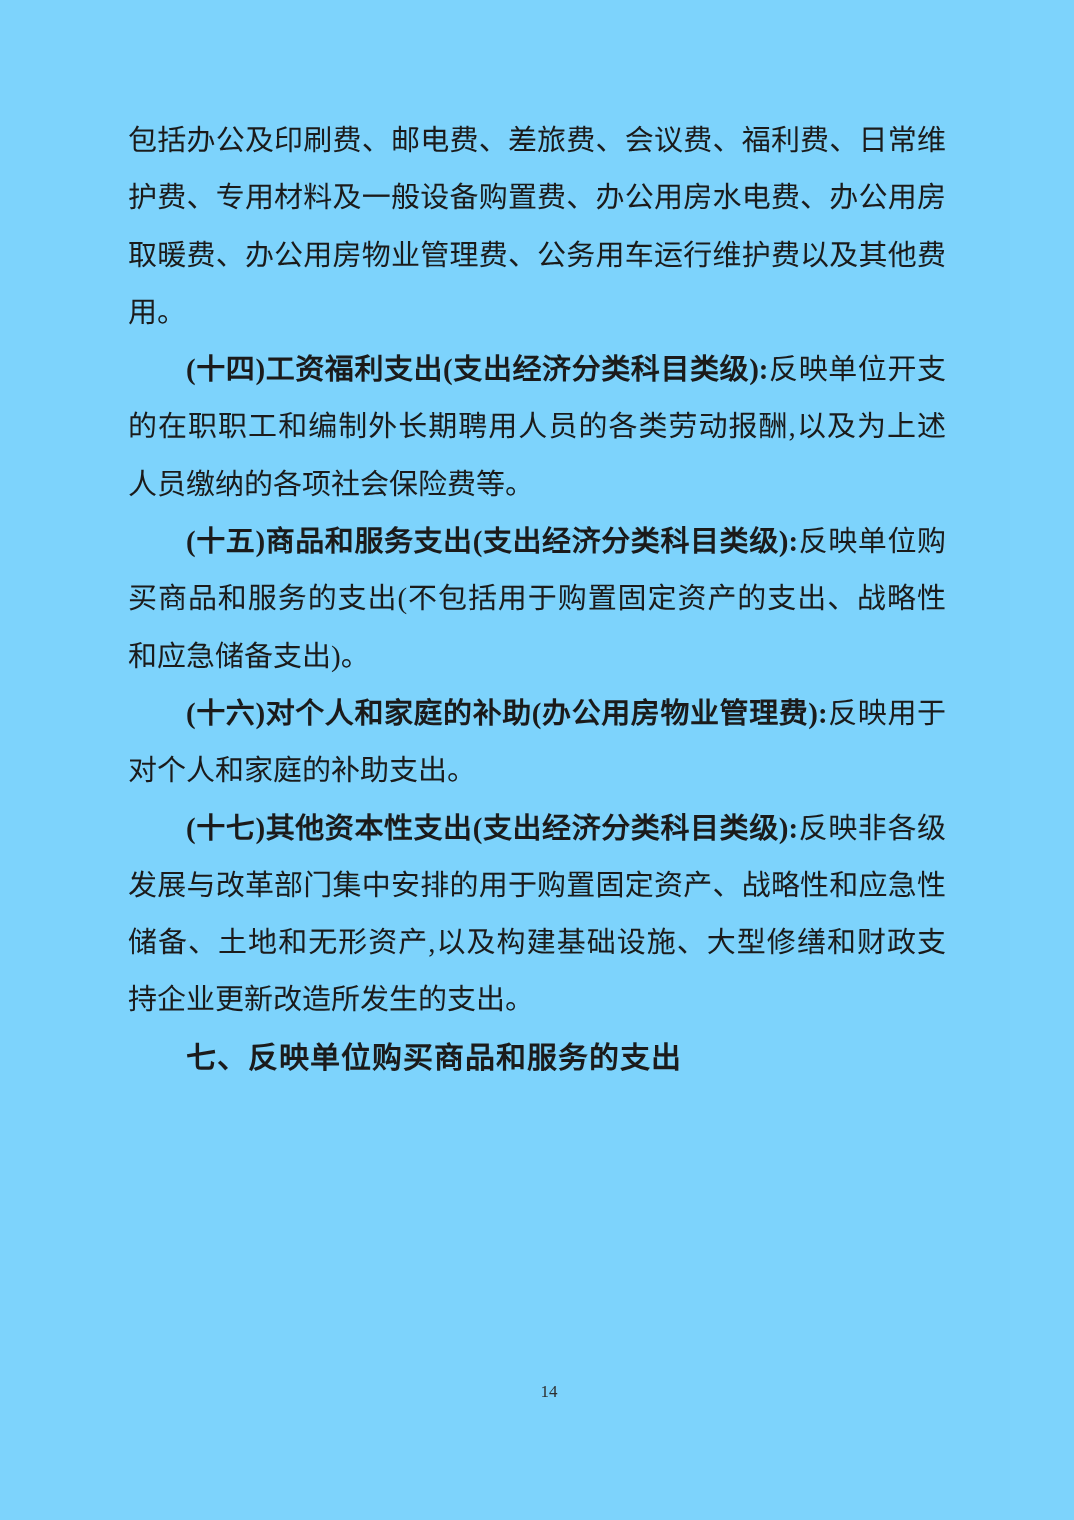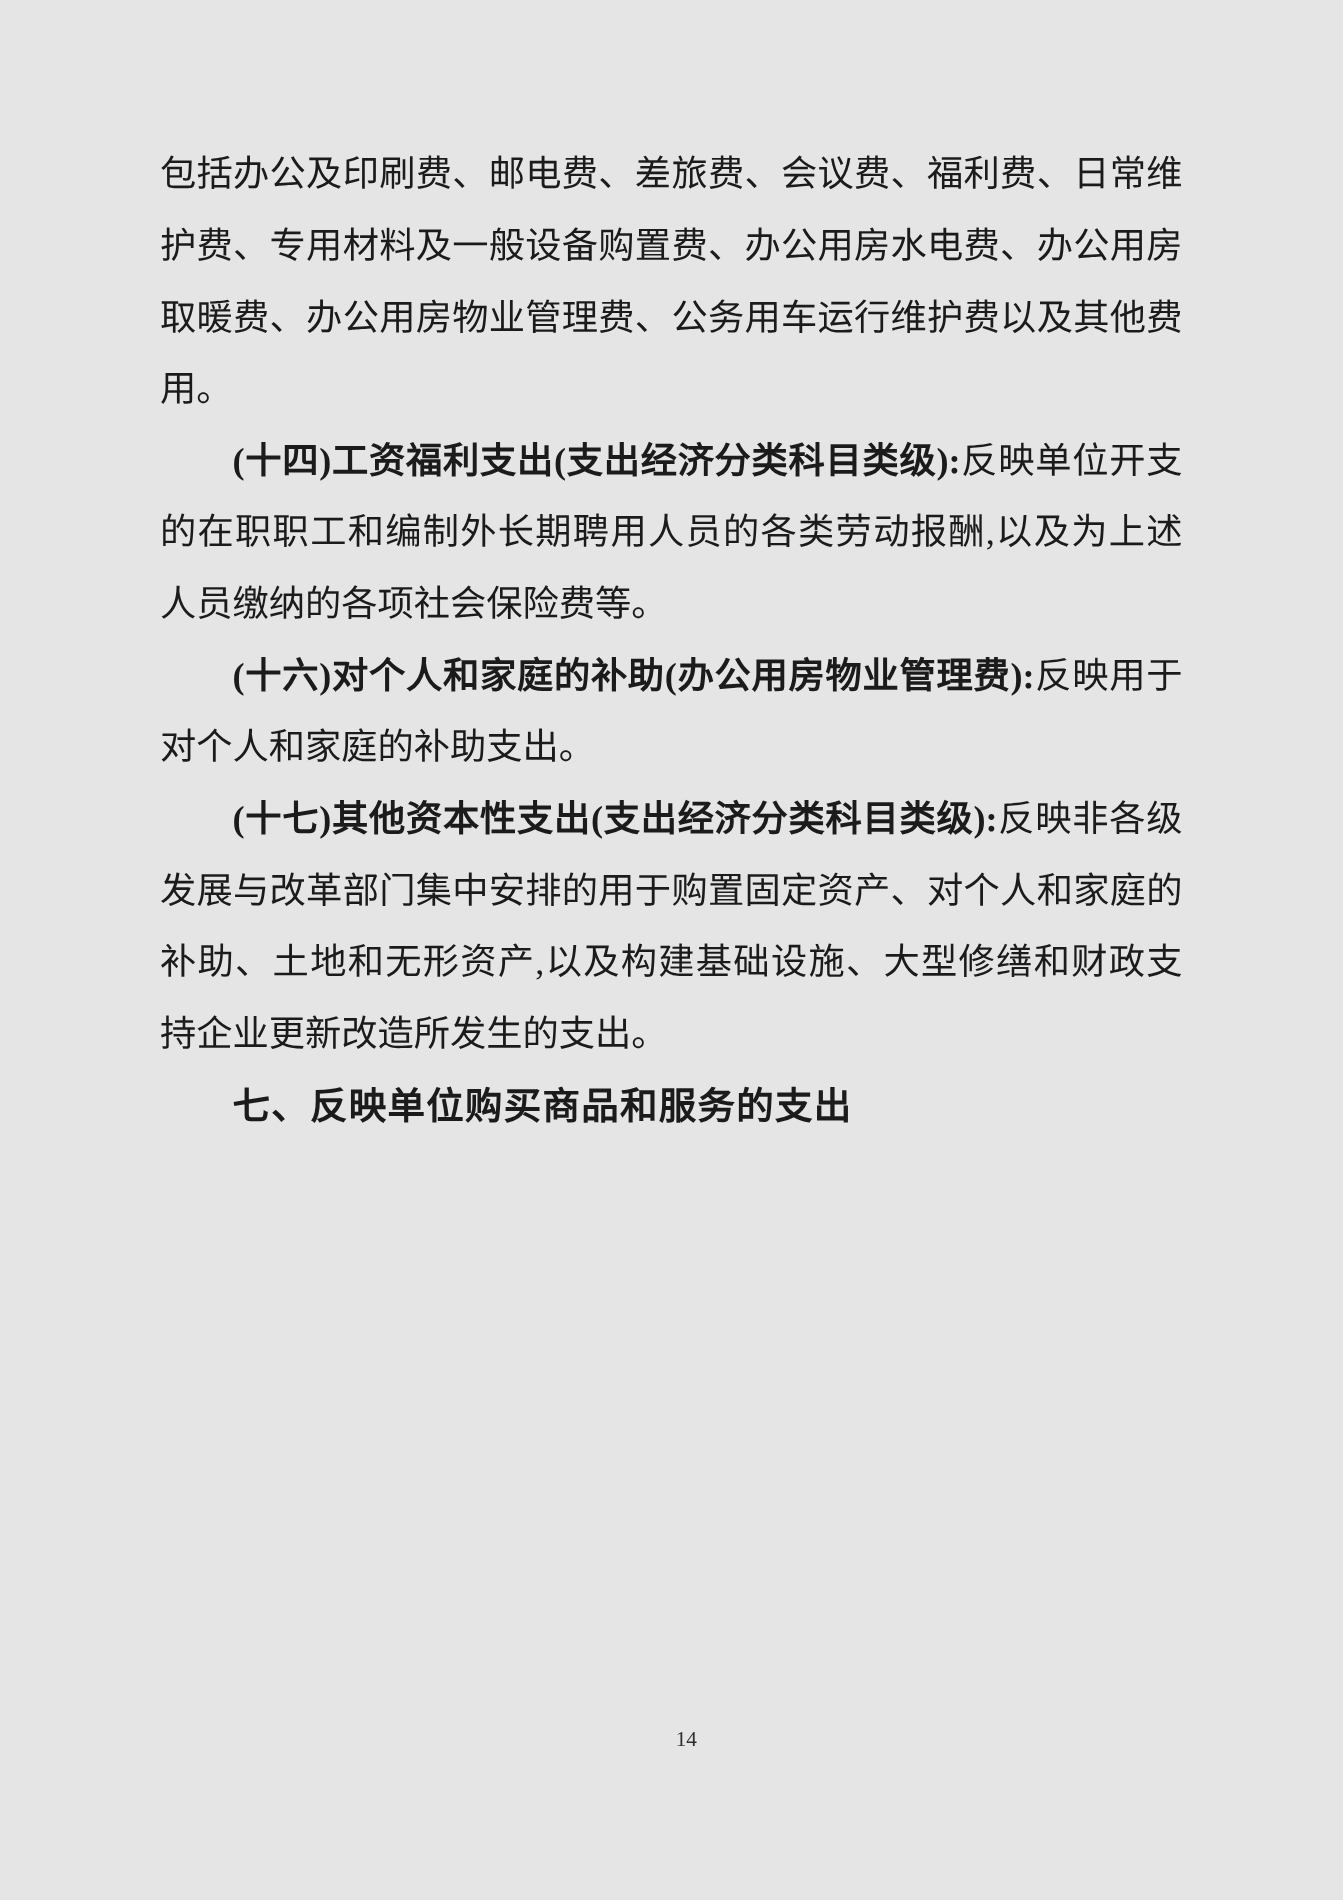--- a/index.html
+++ b/index.html
@@ -4,21 +4,21 @@
 <style>
   html, body {
     margin: 0;
     padding: 0;
     background: #ffffff;
   }
   .page {
     position: relative;
     width: 1074px;
     height: 1520px;
-    background: #e5e5e5;
+    background: #7dd3fc;
     overflow: hidden;
     font-family: "Liberation Serif", "DejaVu Serif", serif;
     color: #1b1b1b;
   }
   .content {
     position: absolute;
     left: 128px;
     top: 112px;
     width: 818px;
     font-size: 29px;
@@ -67,27 +67,30 @@
   <div class="content">
 
     <p class="para">
       <span>包括办公及印刷费、邮电费、差旅费、会议费、福利费、日常维护费、专用材料及一般设备购置费、办公用房水电费、办公用房取暖费、办公用房物业管理费、公务用车运行维护费以及其他费用。</span>
     </p>
 
     <p class="para indent">
       <span class="lead">(十四)工资福利支出(支出经济分类科目类级):</span><span>反映单位开支的在职职工和编制外长期聘用人员的各类劳动报酬,以及为上述人员缴纳的各项社会保险费等。</span>
     </p>
 
+    <p class="para indent">
+      <span class="lead">(十五)商品和服务支出(支出经济分类科目类级):</span><span>反映单位购买商品和服务的支出(不包括用于购置固定资产的支出、战略性和应急储备支出)。</span>
+    </p>
 
     <p class="para indent">
       <span class="lead">(十六)对个人和家庭的补助(办公用房物业管理费):</span><span>反映用于对个人和家庭的补助支出。</span>
     </p>
 
     <p class="para indent">
-      <span class="lead">(十七)其他资本性支出(支出经济分类科目类级):</span><span>反映非各级发展与改革部门集中安排的用于购置固定资产、对个人和家庭的补助、土地和无形资产,以及构建基础设施、大型修缮和财政支持企业更新改造所发生的支出。</span>
+      <span class="lead">(十七)其他资本性支出(支出经济分类科目类级):</span><span>反映非各级发展与改革部门集中安排的用于购置固定资产、战略性和应急性储备、土地和无形资产,以及构建基础设施、大型修缮和财政支持企业更新改造所发生的支出。</span>
     </p>
 
     <h2 class="section-heading">七、反映单位购买商品和服务的支出</h2>
 
 
   </div>
 
   <div class="page-number">14</div>
 </div>
 

